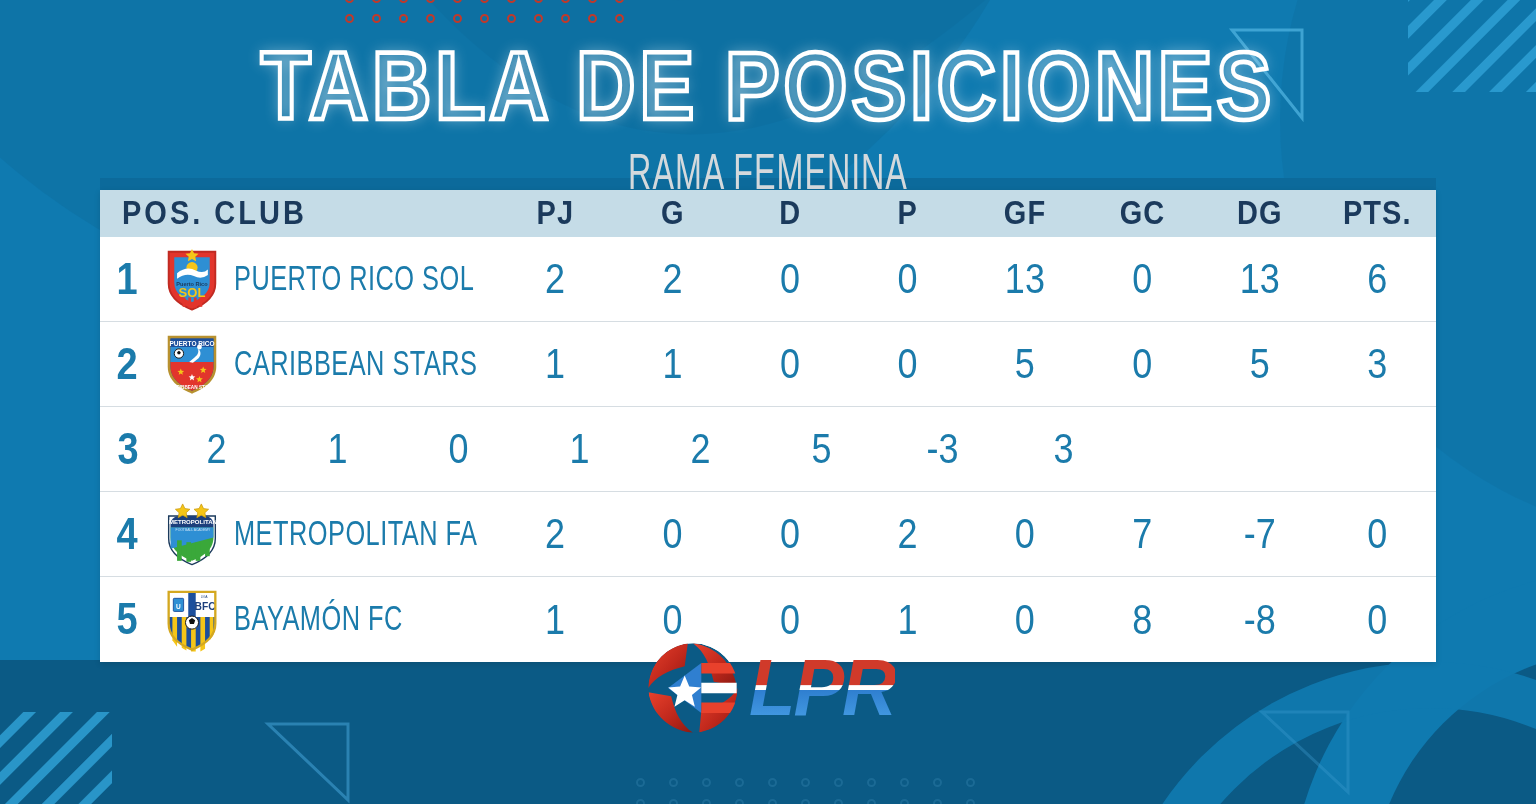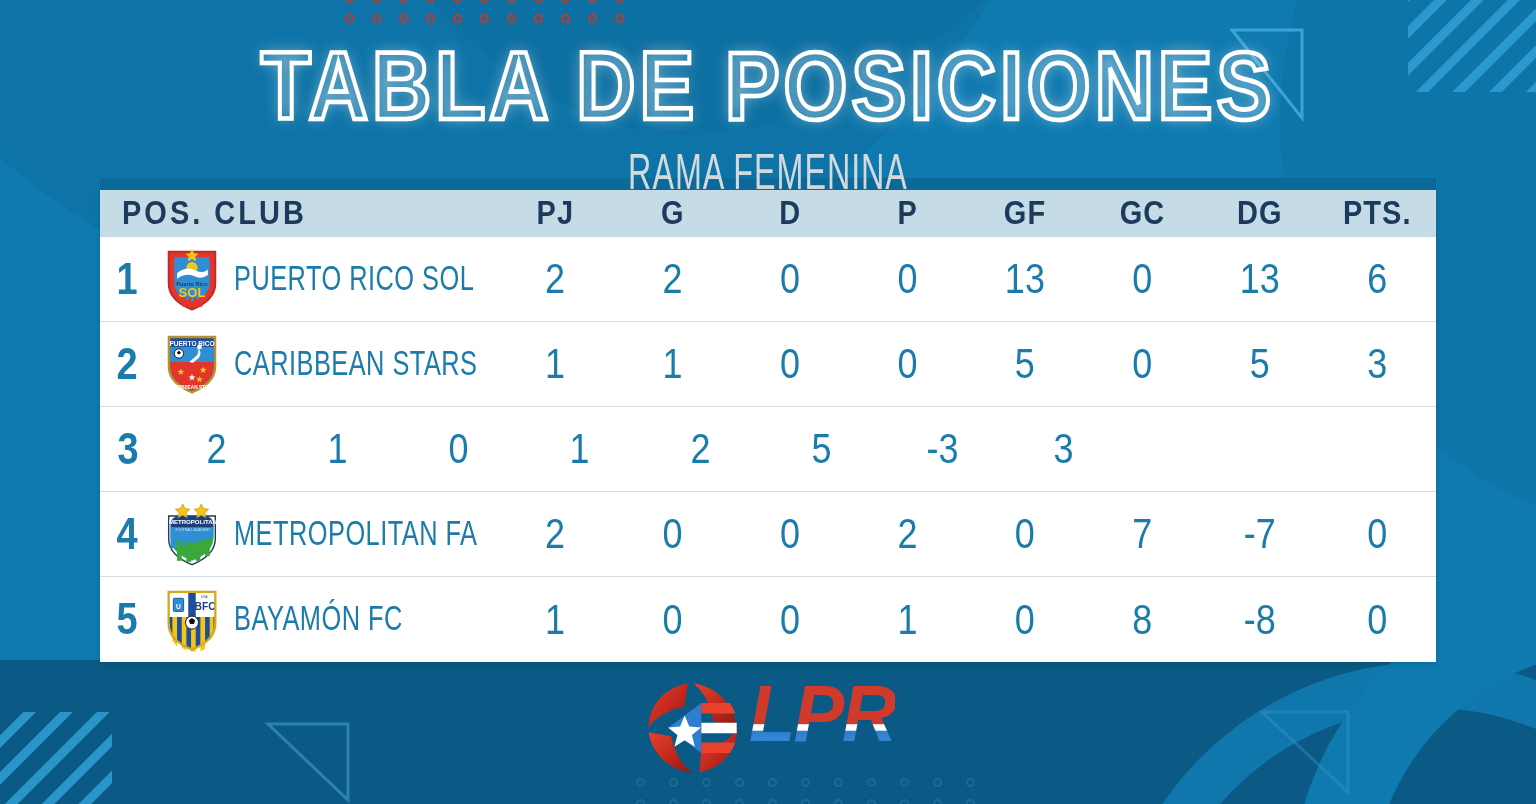--- a/index.html
+++ b/index.html
@@ -124,23 +124,24 @@
     text-align:center;
     font-size:36px;
     color:#1b7bab;
     transform:scaleY(1.18);
   }
 
   
   #footer-logo {
     position:absolute;
     left:50%; transform:translateX(-50%);
-    top:676px;
+    top:636px;
     z-index:6;
     display:flex;
+    align-items:center;
     gap:4px;
   }
   #lpr-text {
     font-size:76px;
     font-weight:bold;
     font-style:italic;
     letter-spacing:-2px;
     line-height:76px;
     background:linear-gradient(#d03a2a 0%, #d03a2a 46%, #ffffff 47%, #ffffff 52%, #2f7fd0 53%, #4aa3e8 100%);
     -webkit-background-clip:text;

